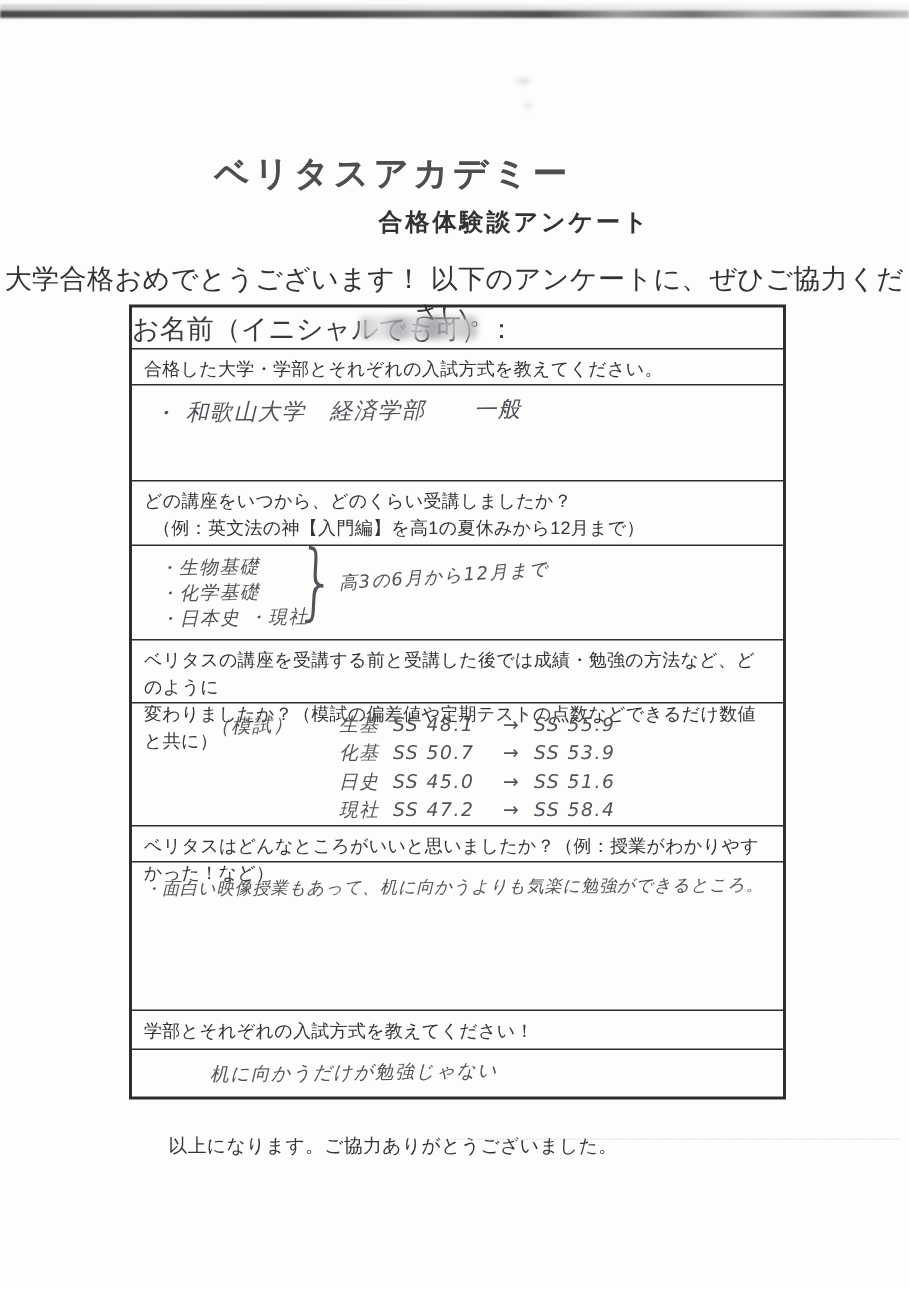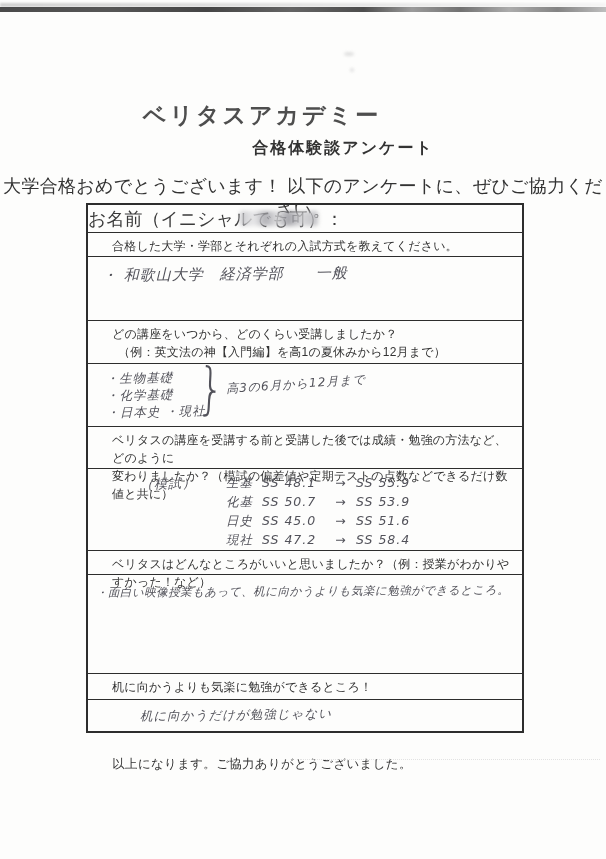--- a/index.html
+++ b/index.html
@@ -50,21 +50,21 @@
   }
 
   .form-table{
     position:absolute;top:203px;left:86px;width:438px;
     border:2px solid #2d2d2d;
     box-sizing:border-box;
     background:transparent;
   }
   .row{position:relative;box-sizing:border-box;border-top:1.5px solid #2d2d2d;}
   .row:first-child{border-top:none;}
-  .row-q{padding:4px 8px 0 24px;font-size:12px;line-height:1.5;color:#333;letter-spacing:.2px;}
+  .row-q{padding:4px 8px 0 8px;font-size:12px;line-height:1.5;color:#333;letter-spacing:.2px;}
   .q-sub{padding-left:6px;}
   .h27{height:27px}.h24{height:24px}.h64{height:64px}.h43{height:43px}
   .h63{height:63px}.h42{height:42px}.h82{height:82px}.h99{height:99px}
   .h26{height:26px}.h32{height:32px}
 
   .name-row{display:flex;align-items:center;padding-left:0;font-size:18px;}
   .redacted{
     position:absolute;left:152px;top:6px;width:78px;height:15px;
     background:linear-gradient(90deg,#bdbdc2 0%,#e4e4e6 18%,#9d9da4 33%,#d8d8da 48%,#8f8f96 62%,#cfcfd2 78%,#b3b3b8 100%);
     filter:blur(2.2px);
@@ -182,21 +182,21 @@
     </div>
 
     <div class="row h24 row-q">
       <span>ベリタスはどんなところがいいと思いましたか？（例：授業がわかりやすかった！など）</span>
     </div>
     <div class="row h99">
       <span class="hand hw-good">・面白い映像授業もあって、机に向かうよりも気楽に勉強ができるところ。</span>
     </div>
 
     <div class="row h26 row-q">
-      <span>机に向かうよりも気楽に勉強ができるところ！</span>
+      <span>学部とそれぞれの入試方式を教えてください！</span>
     </div>
     <div class="row h32">
       <span class="hand hw-advice">机に向かうだけが勉強じゃない</span>
     </div>
 
   </div>
 
   <div class="closing">以上になります。ご協力ありがとうございました。</div>
   <div class="faint-dots"></div>
 

